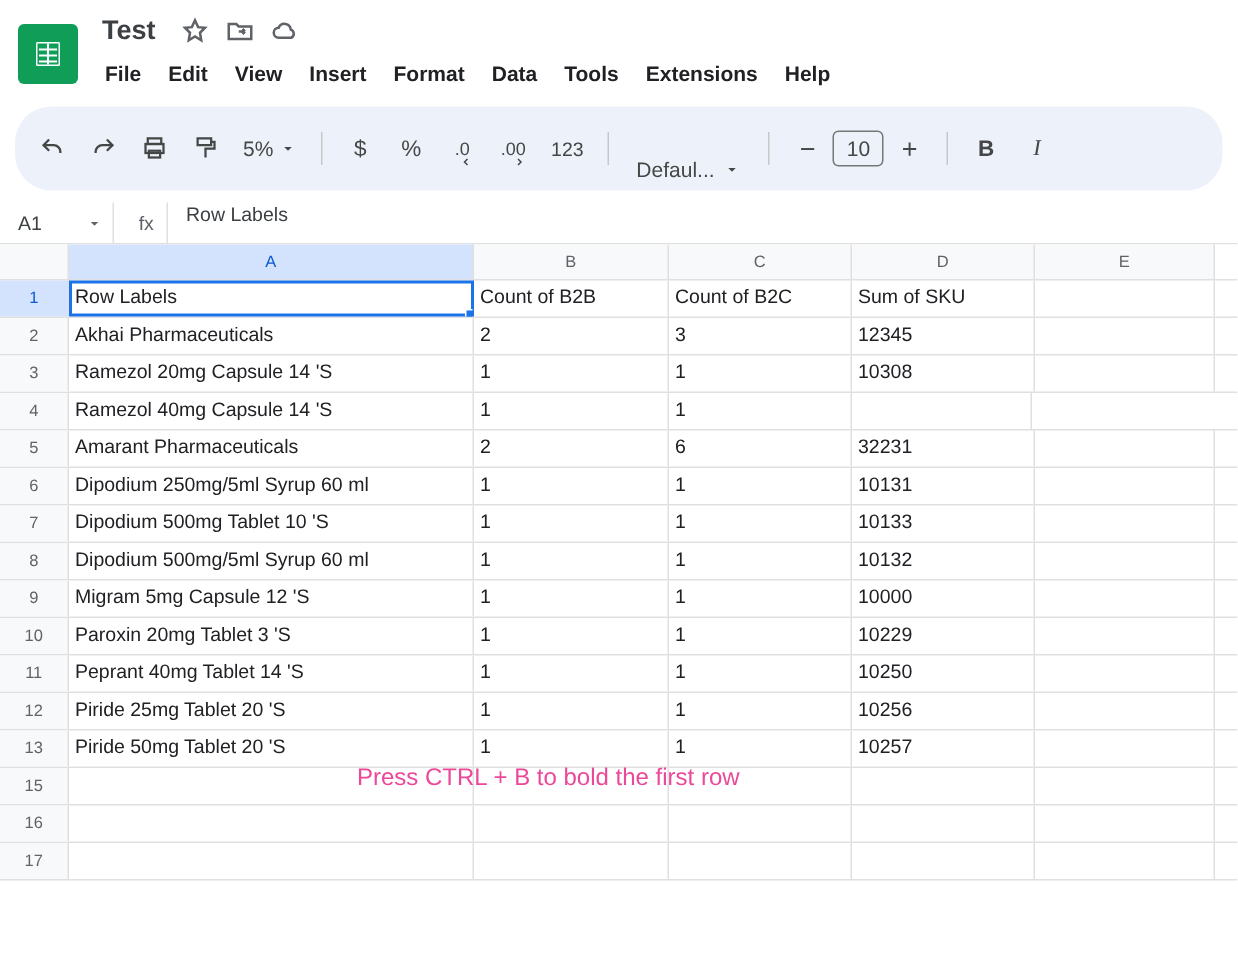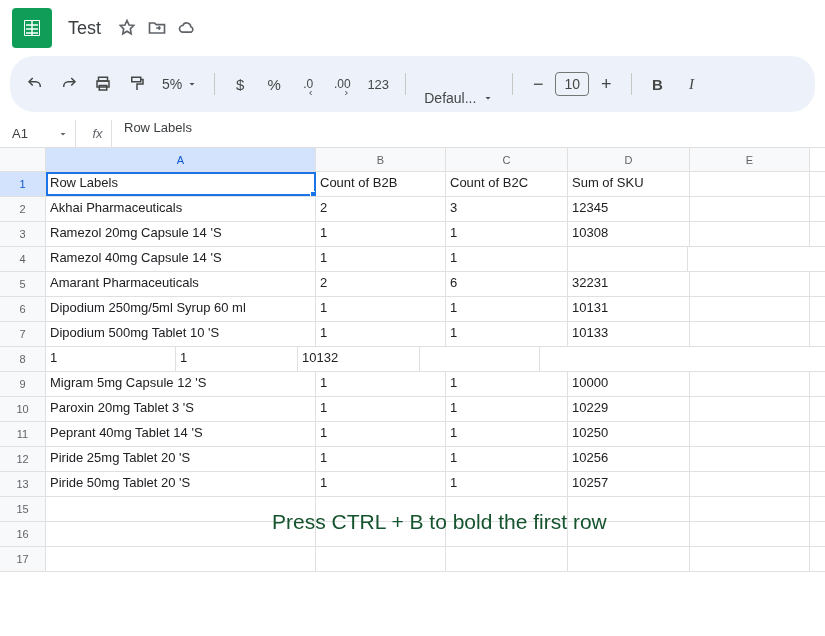--- a/index.html
+++ b/index.html
@@ -1,17 +1,17 @@
 <!DOCTYPE html>
 <html><head>
 <meta charset="utf-8">
 <style>
 * { box-sizing: border-box; margin: 0; padding: 0; }
 body { font-family: Arial, "Helvetica Neue", sans-serif; font-size: 13px; color: #202124; background: #fff; width: 825px; height: 636px; overflow: hidden; position: relative; }
-.titlebar { display: flex; align-items: center; padding: 8px 12px 0 12px; gap: 10px; }
+.titlebar { display: flex; align-items: center; padding: 8px 12px 0 12px; gap: 10px; font-weight: bold; }
 .logo { width: 40px; height: 40px; background: #0f9d58; border-radius: 4px; display: flex; align-items: center; justify-content: center; }
 .logo svg { width: 24px; height: 24px; }
 .title-wrap { display: flex; flex-direction: column; gap: 2px; }
 .title-row { display: flex; align-items: center; gap: 10px; }
 .doc-title { font-size: 18px; color: #3c4043; padding: 2px 6px; }
 .title-icon { color: #5f6368; width: 20px; height: 20px; display: inline-flex; align-items: center; justify-content: center; }
 .menubar { display: flex; gap: 2px; padding: 2px 0; }
 .menu-item { padding: 4px 8px; font-size: 14px; color: #202124; cursor: pointer; border-radius: 4px; }
 
 .toolbar-pill { margin: 8px 10px; background: #edf2fa; border-radius: 24px; padding: 6px 10px; display: flex; align-items: center; gap: 4px; }
@@ -19,37 +19,37 @@
 .tsep { width: 1px; height: 22px; background: #c7c7c7; margin: 0 6px; }
 .zoom { display: inline-flex; align-items: center; gap: 4px; padding: 0 6px; cursor: pointer; }
 .zoom span { font-size: 14px; color: #444746; }
 .fontsel { display: inline-flex; align-items: center; gap: 6px; padding: 0 8px; cursor: pointer; margin-top: 28px; }
 .fontsel span { font-size: 14px; color: #444746; max-width: 60px; overflow: hidden; text-overflow: ellipsis; white-space: nowrap; }
 .sizebox { display: inline-flex; align-items: center; }
 .sizebox .szval { border: 1px solid #747775; border-radius: 4px; width: 34px; height: 24px; text-align: center; font-size: 14px; color: #444746; line-height: 22px; margin: 0 2px; }
 
 .fxbar { display: flex; align-items: flex-start; border-bottom: 1px solid #e0e0e0; height: 28px; padding: 0 6px; gap: 8px; }
 .cellname { width: 70px; display: flex; align-items: center; justify-content: space-between; padding: 0 6px; font-size: 13px; color: #3c4043; border-right: 1px solid #e0e0e0; height: 100%; }
-.fx { font-style: italic; color: #5f6368; font-size: 13px; padding: 0 4px; border-right: 1px solid #e0e0e0; height: 100%; display: flex; align-items: center; width: 28px; justify-content: center; }
+.fx { color: #5f6368; font-size: 13px; padding: 0 4px; border-right: 1px solid #e0e0e0; height: 100%; display: flex; align-items: center; width: 28px; justify-content: center; }
 .fxval { font-size: 13px; color: #3c4043; padding-left: 4px; }
 
 .grid { display: flex; flex-direction: column; }
 .colhdr { display: flex; height: 24px; background: #fff; border-bottom: 1px solid #e0e0e0; }
 .corner { width: 46px; border-right: 1px solid #e0e0e0; background: #f8f9fa; }
 .ch { border-right: 1px solid #e0e0e0; text-align: center; font-size: 11px; color: #5f6368; line-height: 24px; background: #f8f9fa; }
 .ch.sel { background: #d3e3fd; color: #0b57d0; }
 .row { display: flex; height: 25px; border-bottom: 1px solid #e0e0e0; }
 .rh { width: 46px; border-right: 1px solid #e0e0e0; text-align: center; font-size: 11px; color: #5f6368; line-height: 25px; background: #f8f9fa; }
 .rh.sel { background: #d3e3fd; color: #0b57d0; }
 .cell { border-right: 1px solid #e0e0e0; padding: 3px 4px; font-size: 13px; color: #202124; overflow: hidden; white-space: nowrap; text-overflow: clip; position: relative; }
 .cell.active { outline: 2px solid #1a73e8; outline-offset: -2px; z-index: 2; }
 .cell.active::after { content: ""; position: absolute; right: -3px; bottom: -3px; width: 6px; height: 6px; background: #1a73e8; border: 1px solid #fff; }
 .wA { width: 270px; } .wB { width: 130px; } .wC { width: 122px; } .wD { width: 122px; } .wE { width: 120px; }
 
-.overlay-text { position: absolute; left: 272px; top: 510px; font-family: "Segoe UI", Arial, sans-serif; font-size: 21px; color: #14532d; pointer-events: none; }
+.overlay-text { position: absolute; left: 238px; top: 510px; font-family: "Segoe UI", Arial, sans-serif; font-size: 16px; color: #ec4899; pointer-events: none; }
 
 svg { display: block; }
 .chev { width: 12px; height: 12px; }
 </style>
 </head>
 <body>
 
 <div class="titlebar">
   <div class="logo">
     <svg viewBox="0 0 24 24" fill="#fff">
@@ -71,20 +71,31 @@
             <path d="M3 6h6l2 2h10v10H3z"></path>
             <path d="M11 12h5m0 0l-2-2m2 2l-2 2"></path>
           </svg>
         </span>
       <span class="title-icon">
           <svg viewBox="0 0 24 24" width="20" height="20" fill="none" stroke="#5f6368" stroke-width="2">
             <path d="M7 17a4 4 0 010-8 5 5 0 019.6 1.5A3.5 3.5 0 0117 17H7z"></path>
           </svg>
         </span>
     </div>
+    <div class="menubar" id="menubar">
+        <div class="menu-item">File</div>
+        <div class="menu-item">Edit</div>
+        <div class="menu-item">View</div>
+        <div class="menu-item">Insert</div>
+        <div class="menu-item">Format</div>
+        <div class="menu-item">Data</div>
+        <div class="menu-item">Tools</div>
+        <div class="menu-item">Extensions</div>
+        <div class="menu-item">Help</div>
+      </div>
   </div>
 </div>
 
 <div class="toolbar-pill">
   <span class="tbtn">
       <svg width="18" height="18" viewBox="0 0 24 24" fill="none" stroke="#444746" stroke-width="2">
         <path d="M9 14l-5-5 5-5"></path>
         <path d="M4 9h9a6 6 0 016 6v1"></path>
       </svg>
     </span>
@@ -218,20 +229,21 @@
       <div class="row">
         <div class="rh">7</div>
         <div class="cell wA">Dipodium 500mg Tablet 10 'S</div>
         <div class="cell wB">1</div>
         <div class="cell wC">1</div>
         <div class="cell wD">10133</div>
         <div class="cell wE"></div>
       </div>
       <div class="row">
         <div class="rh">8</div>
+        <div class="cell wA">Dipodium 500mg/5ml Syrup 60 ml</div>
         <div class="cell wB">1</div>
         <div class="cell wC">1</div>
         <div class="cell wD">10132</div>
         <div class="cell wE"></div>
       </div>
       <div class="row">
         <div class="rh">9</div>
         <div class="cell wA">Migram 5mg Capsule 12 'S</div>
         <div class="cell wB">1</div>
         <div class="cell wC">1</div>

